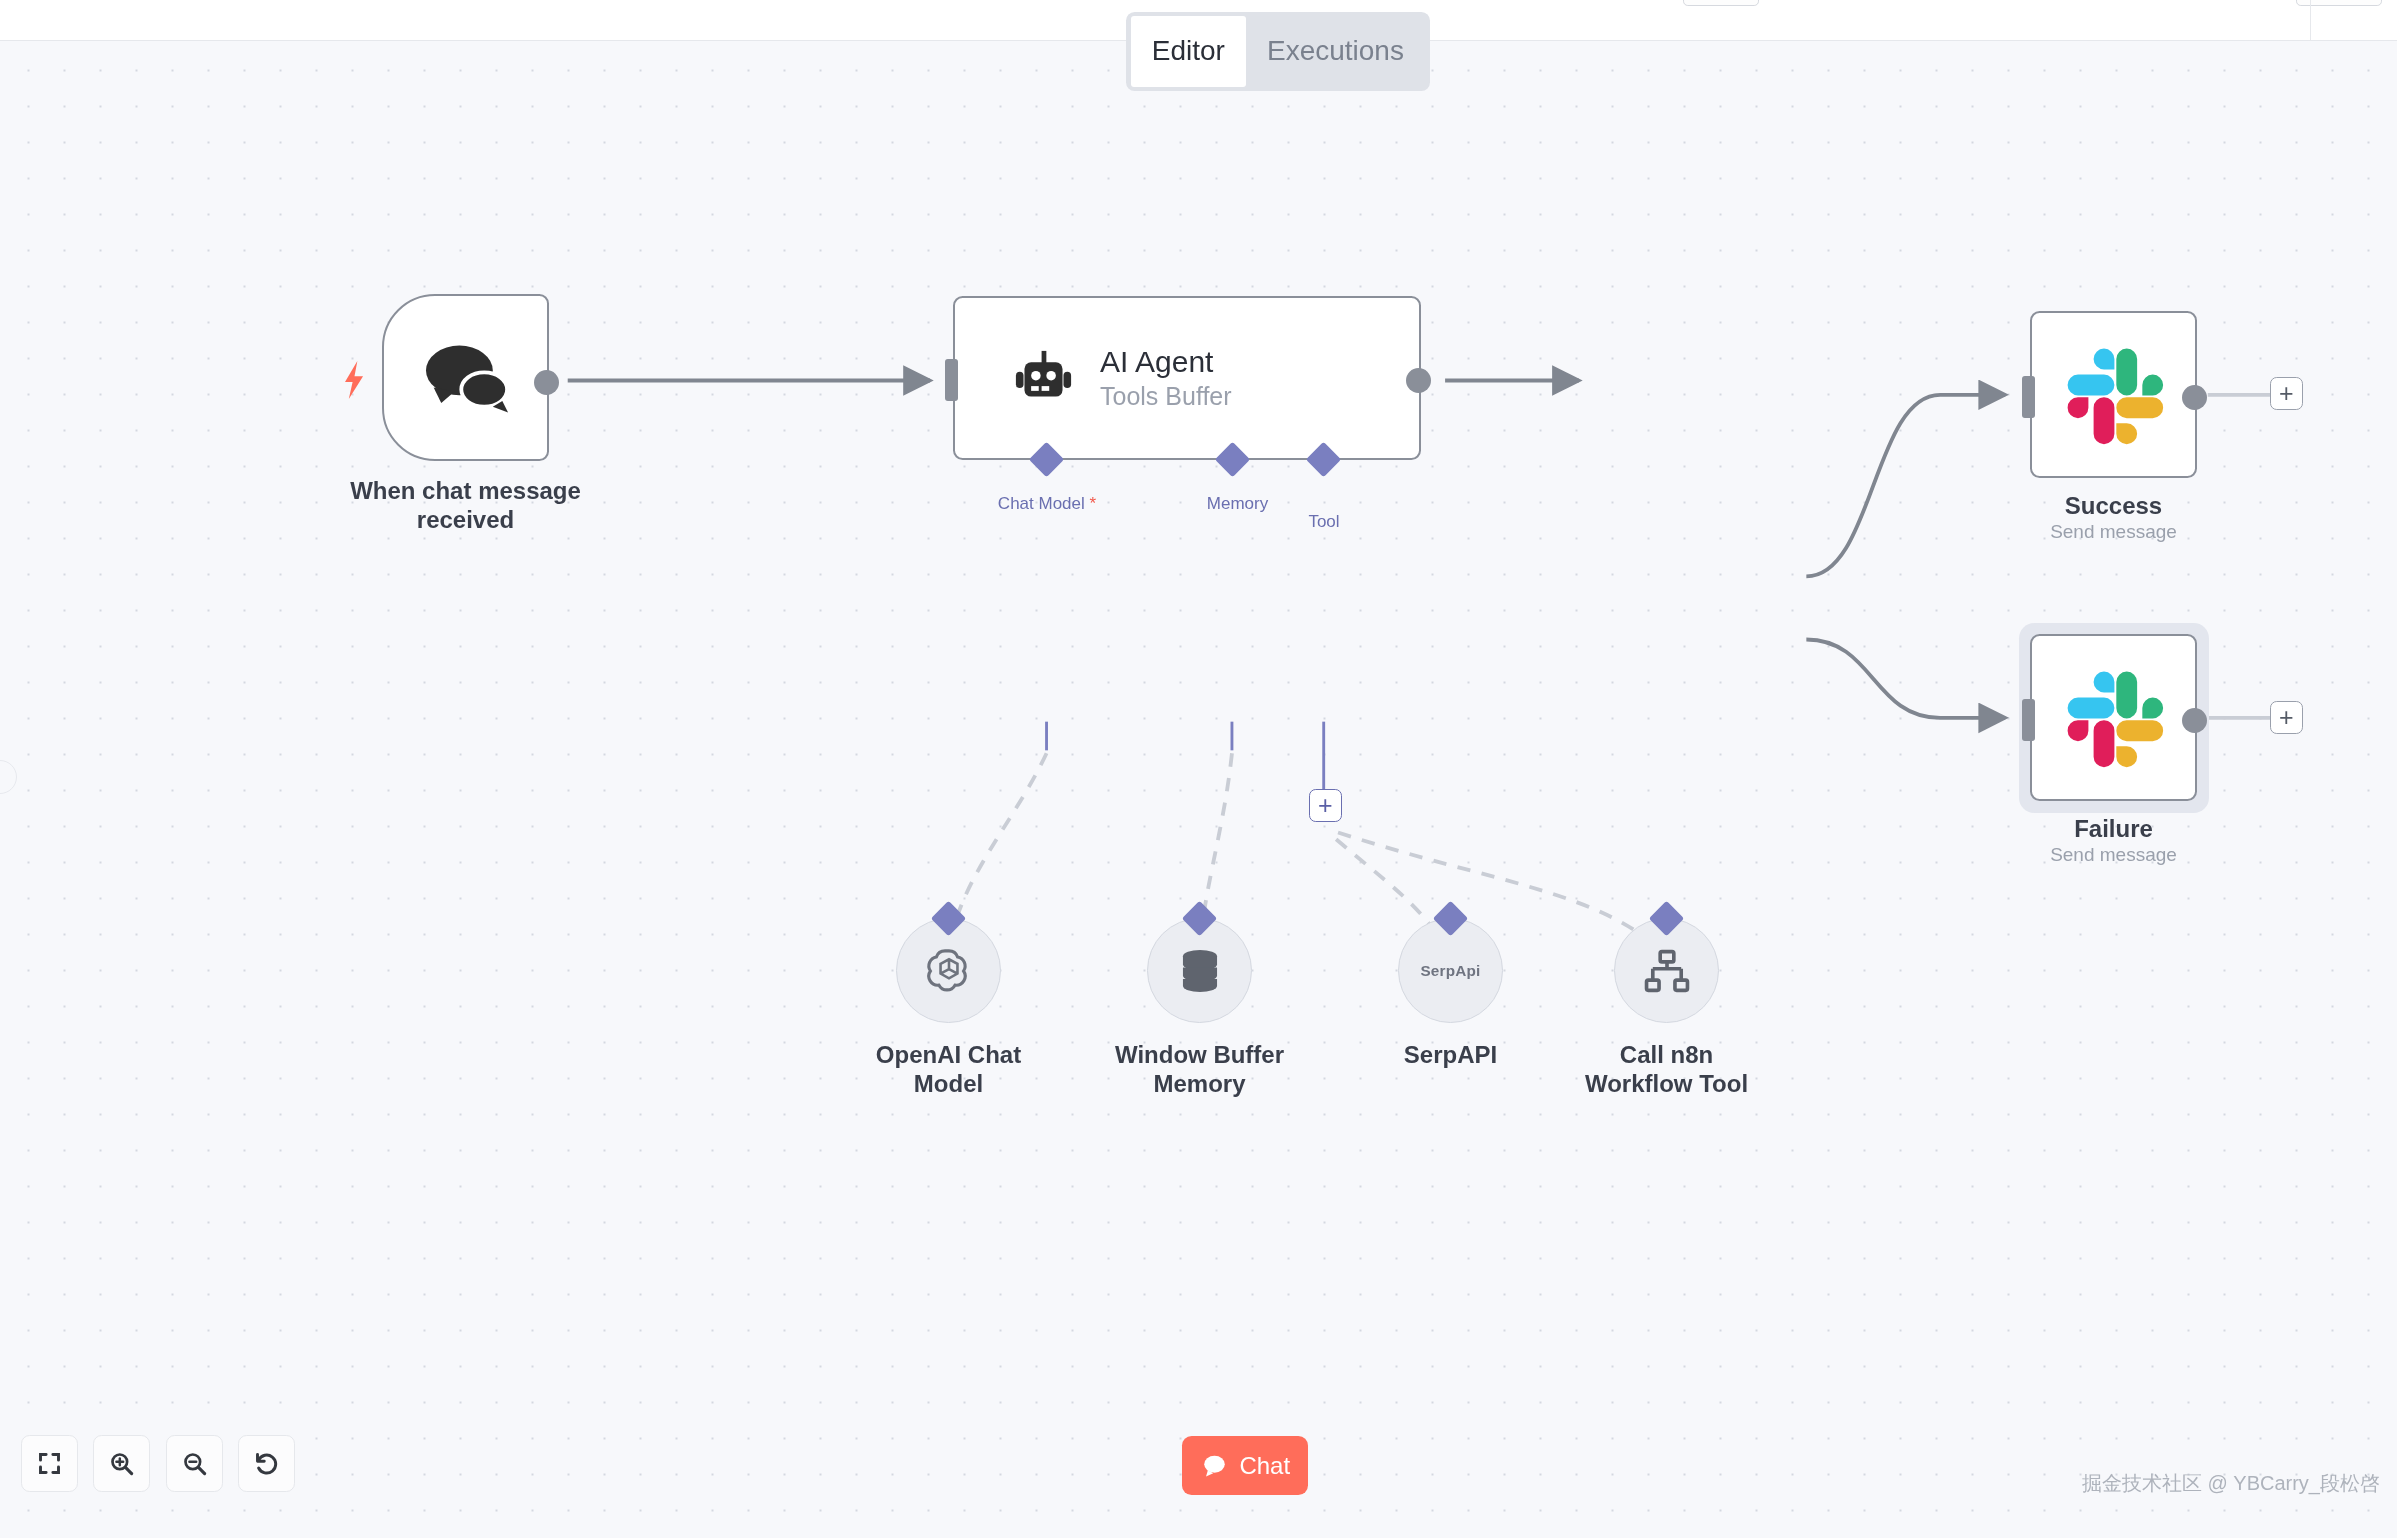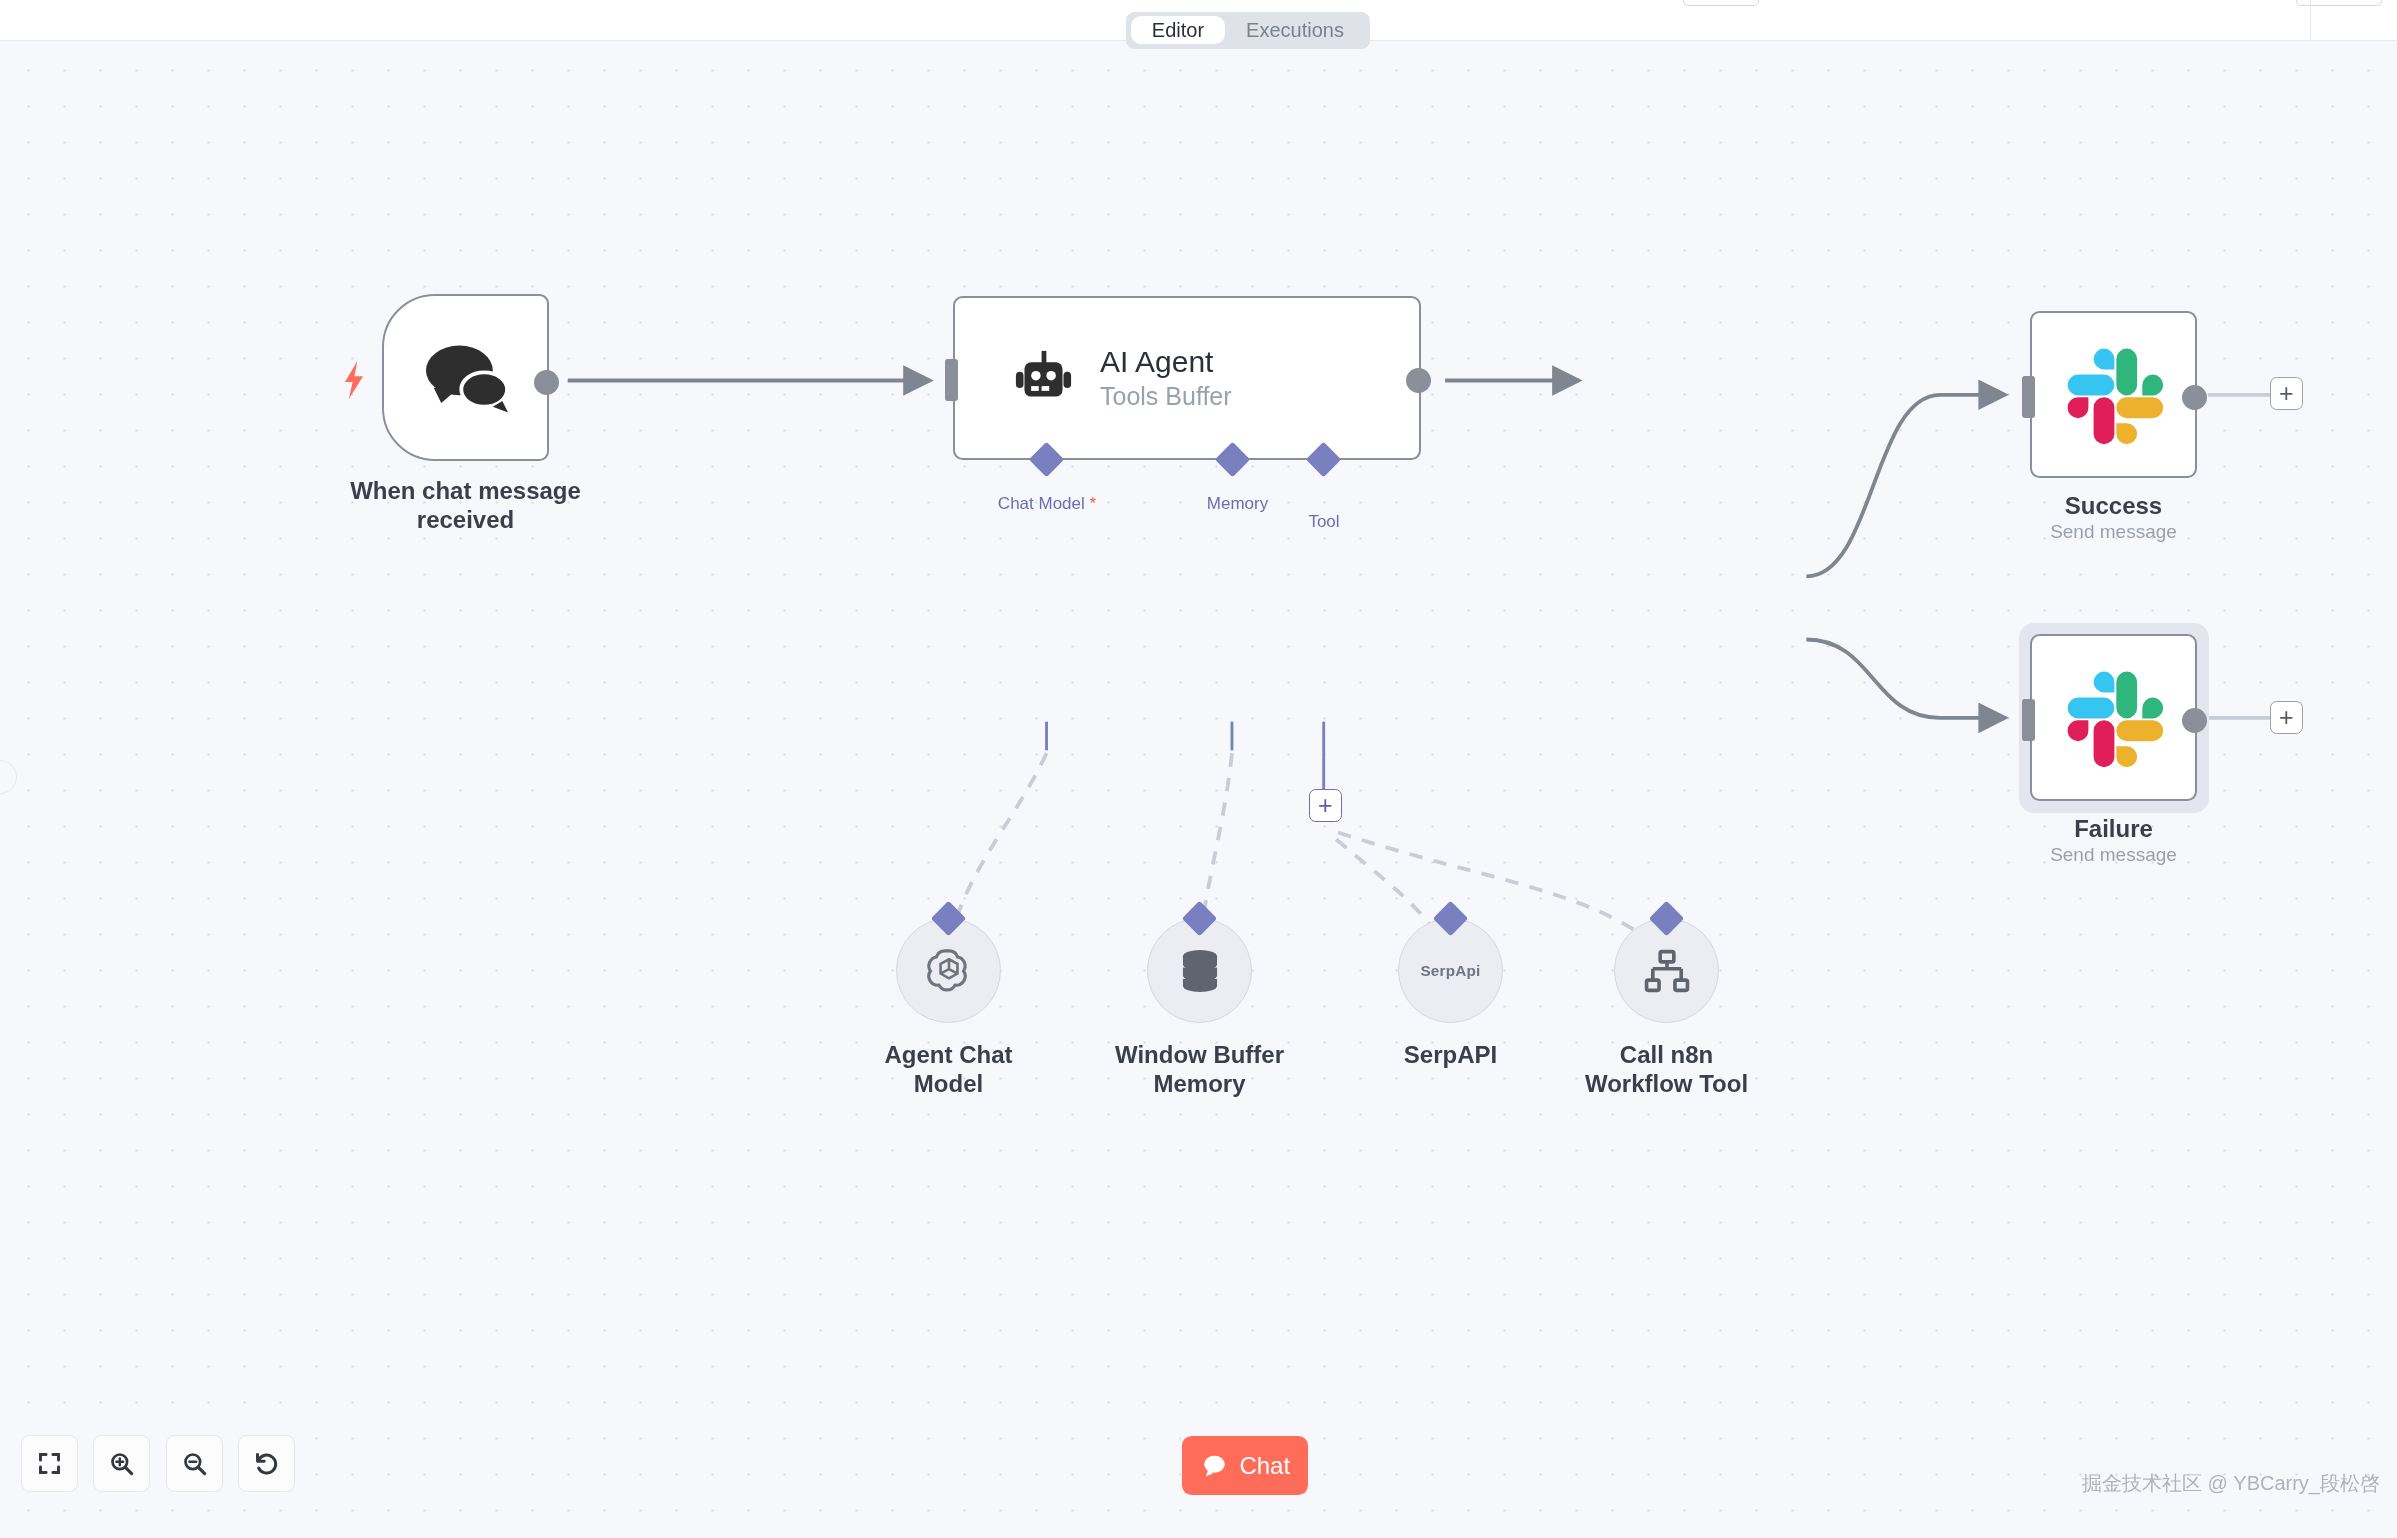--- a/index.html
+++ b/index.html
@@ -28,22 +28,22 @@
   .ghost-b { left: 2296px; width: 86px; }
 
   
   .tabs {
     position: absolute; left: 1126px; top: 11.5px;
     display: flex; gap: 0;
     background: #DFE2E8; border-radius: 8.6px; padding: 4.8px;
     z-index: 40;
   }
   .tab {
-    padding: 1px 21px; border-radius: 10px;
-    font-size: 20px; color: #7A818E;
+    padding: 17px 21px; border-radius: 3px;
+    font-size: 28px; color: #7A818E;
     cursor: pointer; line-height: 1.3;
     white-space: nowrap;
   }
   .tab.active { background: #FFFFFF; color: #2B2F38; }
 
   
   .canvas {
     position: absolute; left: 0; top: 41px;
     width: 2397px; height: 1498px;
     background-color: #F7F8FB;
@@ -280,21 +280,21 @@
     <div class="plus-btn" style="left:2270px; top:660px;">+</div>
 
     <div class="node" style="left:896px; top:877px;">
       <div class="port-diamond" style="left:40px; top:-12.4px; z-index:3;"></div>
       <div class="subnode-circle" style="left:0; top:0;">
         <svg width="52" height="52" viewBox="0 0 40 40">
           <path d="M20,4.5 a7,7 0 0 1 6.6,4.7 a7,7 0 0 1 4.6,10.8 a7,7 0 0 1-6.6,10.9 a7,7 0 0 1-12.3,0 a7,7 0 0 1-6.6-10.9 a7,7 0 0 1 4.6-10.8 a7,7 0 0 1 6.6-4.7 z" fill="none" stroke="#6E737E" stroke-width="2.4"></path>
           <path d="M13.5,14.5 L20,11 L26.5,14.5 L26.5,22 L20,25.6 L13.5,22 z M20,11 L20,18.5 M20,18.5 L26.5,22 M20,18.5 L13.5,22" fill="none" stroke="#6E737E" stroke-width="2"></path>
         </svg>
       </div>
-      <div class="node-title" style="left:-86px; top:122px; width:277px;">Agent Chat
+      <div class="node-title" style="left:-86px; top:122px; width:277px;">OpenAI Chat
 Model</div>
     </div>
 
     <div class="node" style="left:1147px; top:877px;">
       <div class="port-diamond" style="left:40px; top:-12.4px; z-index:3;"></div>
       <div class="subnode-circle" style="left:0; top:0;">
         <svg width="50" height="50" viewBox="0 0 44 44">
           <ellipse cx="22" cy="9" rx="15" ry="5.5" fill="#5F646E"></ellipse>
           <path d="M7,9 v7 a15,5.5 0 0 0 30,0 v-7 z" fill="#5F646E"></path>
           <path d="M7,19 v7 a15,5.5 0 0 0 30,0 v-7 z" fill="#5F646E"></path>

